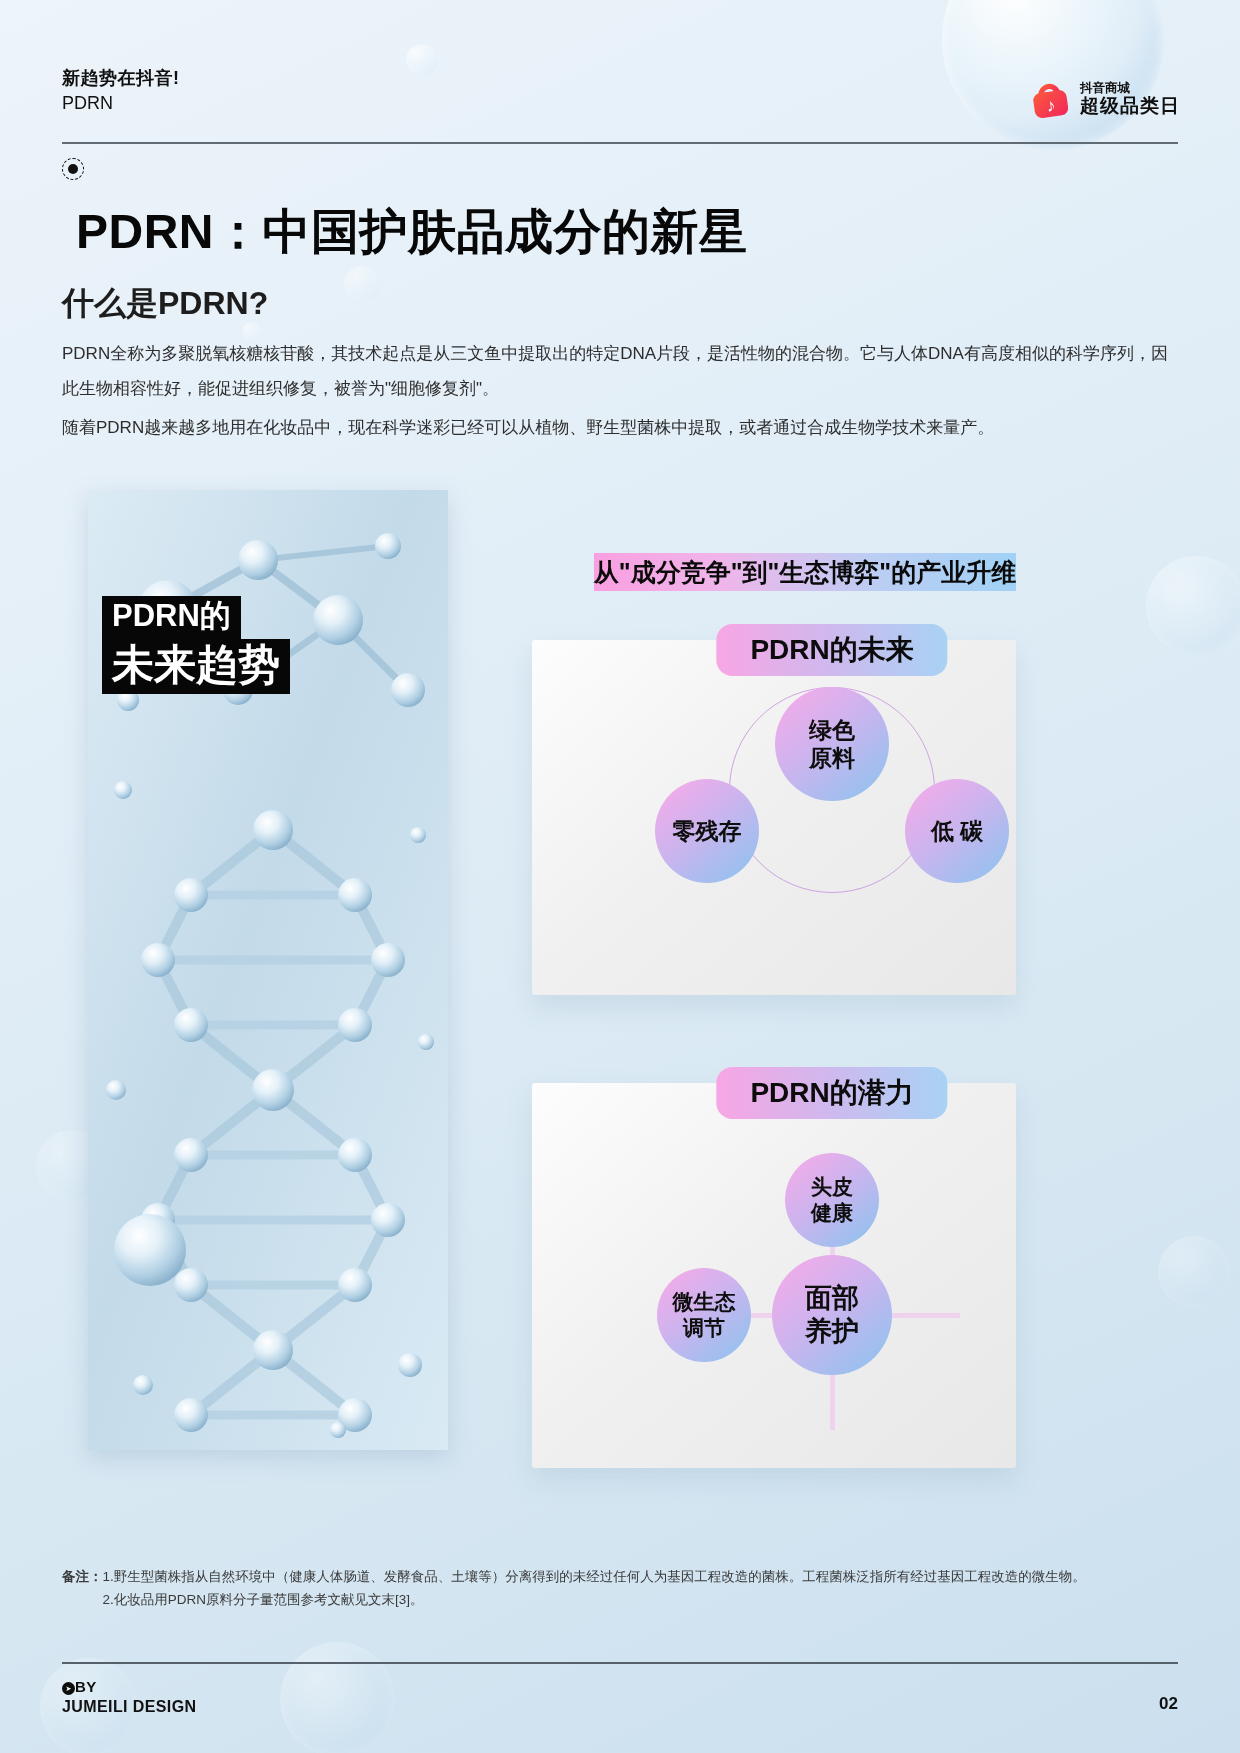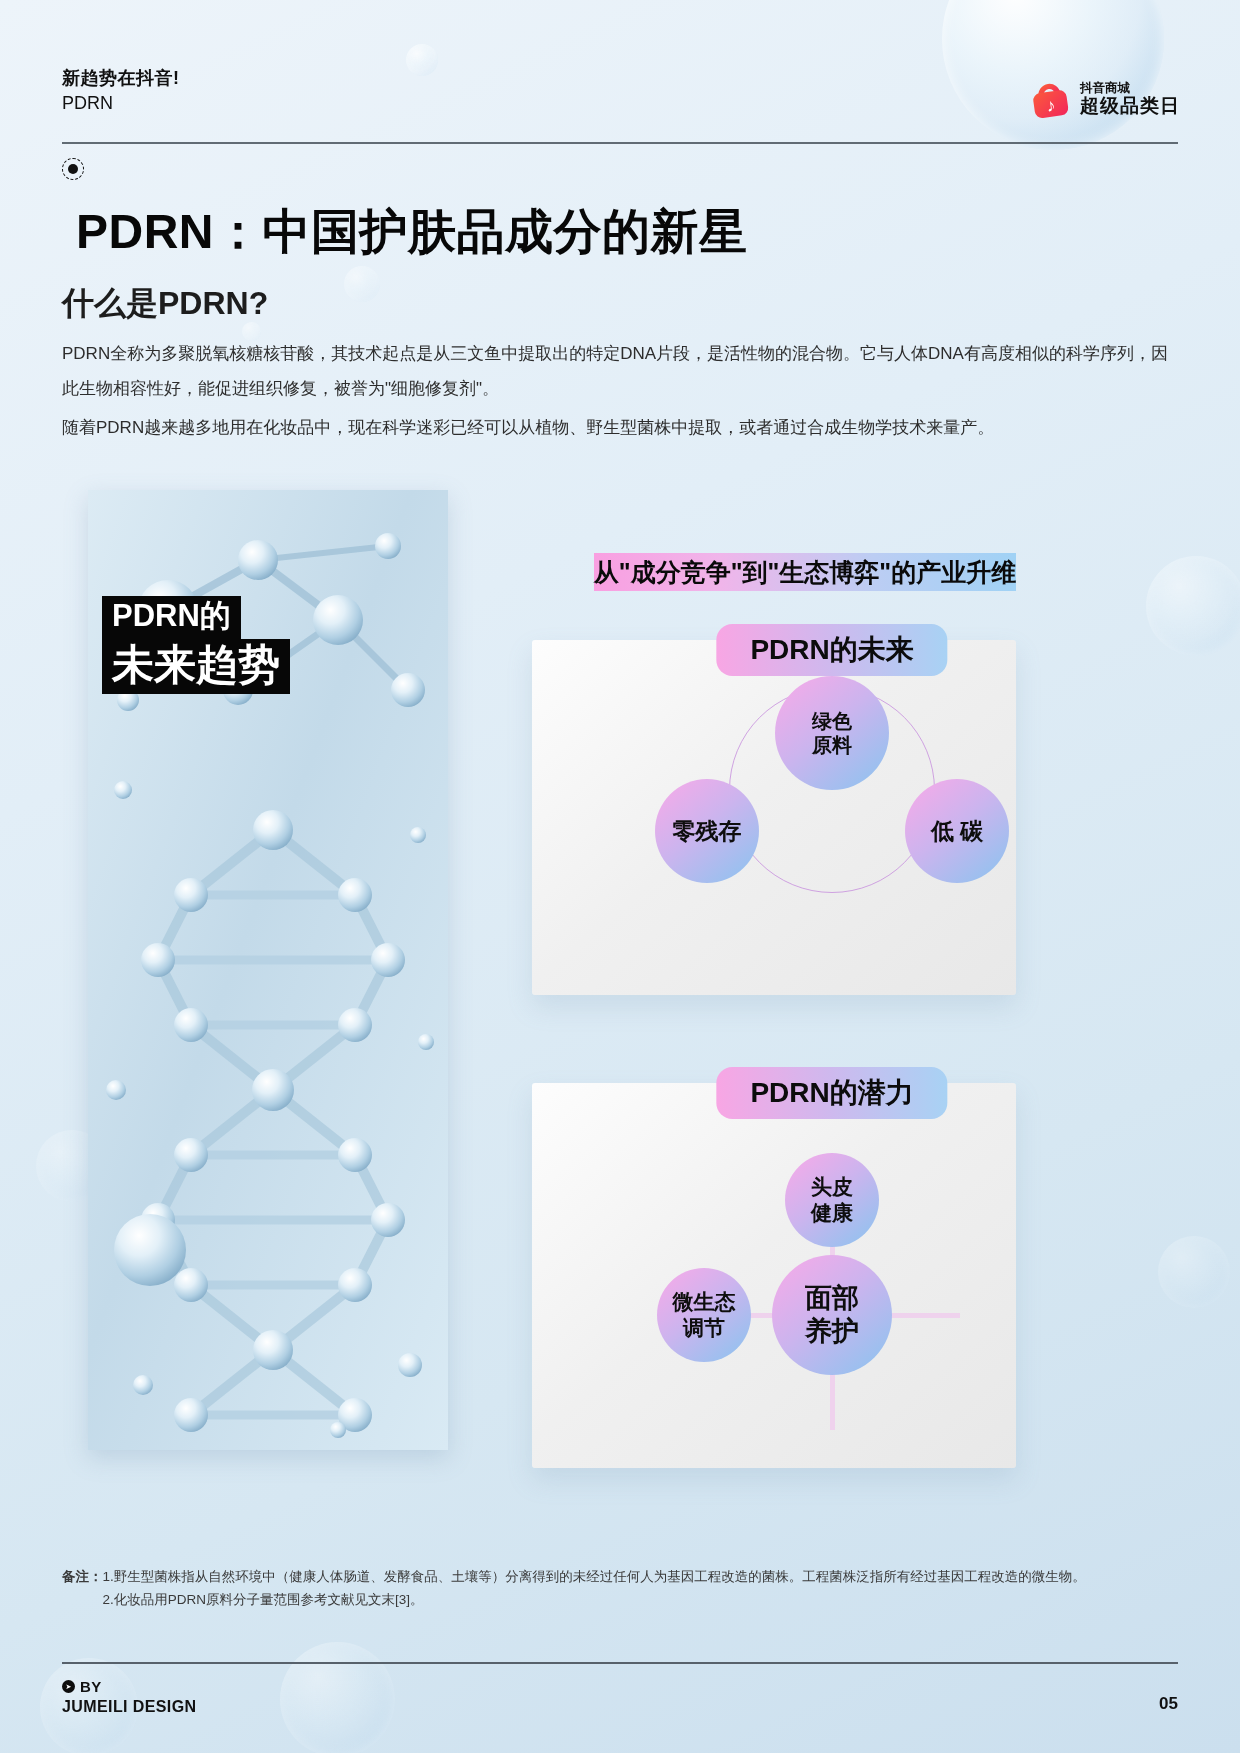--- a/index.html
+++ b/index.html
@@ -59,36 +59,36 @@
   .card1{top:150px;height:355px;}
   .card2{top:593px;height:385px;}
   .pill{position:absolute;left:62%;top:-16px;transform:translateX(-50%);height:32px;padding:10px 34px;border-radius:16px;
     background:linear-gradient(90deg,#f8a6e4 0%,#ceb9ee 50%,#a8d2f4 100%);
     display:flex;align-items:center;font-size:28px;font-weight:bold;color:#0c0c0c;white-space:nowrap;}
   .gcircle{position:absolute;border-radius:50%;
     background:linear-gradient(140deg,#f4abe9 6%,#ccb4ee 46%,#8ec3ef 96%);
     display:flex;align-items:center;justify-content:center;text-align:center;
     font-weight:bold;color:#0e0e0e;white-space:pre-line;line-height:1.22;}
   .ring{position:absolute;left:calc(62% - 103px);top:47px;width:206px;height:206px;border:1.5px solid rgba(201,148,222,.85);border-radius:50%;box-sizing:border-box;}
-  .c1-top{left:calc(62% - 57px);top:36px;width:114px;height:114px;font-size:20px;}
+  .c1-top{left:calc(62% - 57px);top:47px;width:114px;height:114px;font-size:23px;}
   .c1-bl{left:calc(62% - 177px);top:139px;width:104px;height:104px;font-size:23px;}
   .c1-br{left:calc(62% + 73px);top:139px;width:104px;height:104px;font-size:23px;}
   .line-v{position:absolute;left:calc(62% - 2.5px);top:117px;width:5px;height:230px;background:#efd2ed;}
   .line-h{position:absolute;left:calc(62% - 128px);top:229.5px;width:256px;height:5px;background:#efd2ed;}
   .c2-center{left:calc(62% - 60px);top:172px;width:120px;height:120px;font-size:27px;}
   .c2-top{left:calc(62% - 47px);top:70px;width:94px;height:94px;font-size:21px;}
   .c2-bottom{left:calc(62% - 47px);top:300px;width:94px;height:94px;font-size:21px;}
   .c2-left{left:calc(62% - 175px);top:185px;width:94px;height:94px;font-size:21px;}
   .c2-right{left:calc(62% + 81px);top:185px;width:94px;height:94px;font-size:18px;}
 
   
   .footnote{position:absolute;left:62px;top:1566px;display:flex;font-size:13.5px;color:#3a3a3a;line-height:1.7;}
   .footnote .fn-label{font-weight:bold;white-space:nowrap;}
   .rule-bottom{position:absolute;left:62px;right:62px;top:1662px;height:1.5px;background:#57616b;}
-  .footer-by{position:absolute;left:62px;top:1678px;display:flex;align-items:center;gap:5px;font-size:15px;font-weight:bold;letter-spacing:.3px;}
+  .footer-by{position:absolute;left:62px;top:1678px;display:flex;align-items:flex-end;font-size:15px;font-weight:bold;letter-spacing:.3px;}
   .by-icon{width:13px;height:13px;border-radius:50%;background:#0d0d0d;color:#fff;font-size:7px;display:flex;align-items:center;justify-content:center;}
   .footer-studio{position:absolute;left:62px;top:1698px;font-size:16px;font-weight:bold;letter-spacing:.4px;}
   .page-number{position:absolute;right:62px;top:1694px;font-size:17px;font-weight:bold;}
 </style>
 </head>
 <body>
 
 <div class="page">
 
   <div class="bubble b1"></div>
@@ -236,15 +236,15 @@
       <div>2.化妆品用PDRN原料分子量范围参考文献见文末[3]。</div>
     </span>
   </div>
 
   <div class="rule-bottom"></div>
   <div class="footer-by">
     <span class="by-icon">➤</span>
     <span>BY</span>
   </div>
   <div class="footer-studio">JUMEILI DESIGN</div>
-  <div class="page-number">05</div>
+  <div class="page-number">02</div>
 
 </div>
 
 </body></html>

